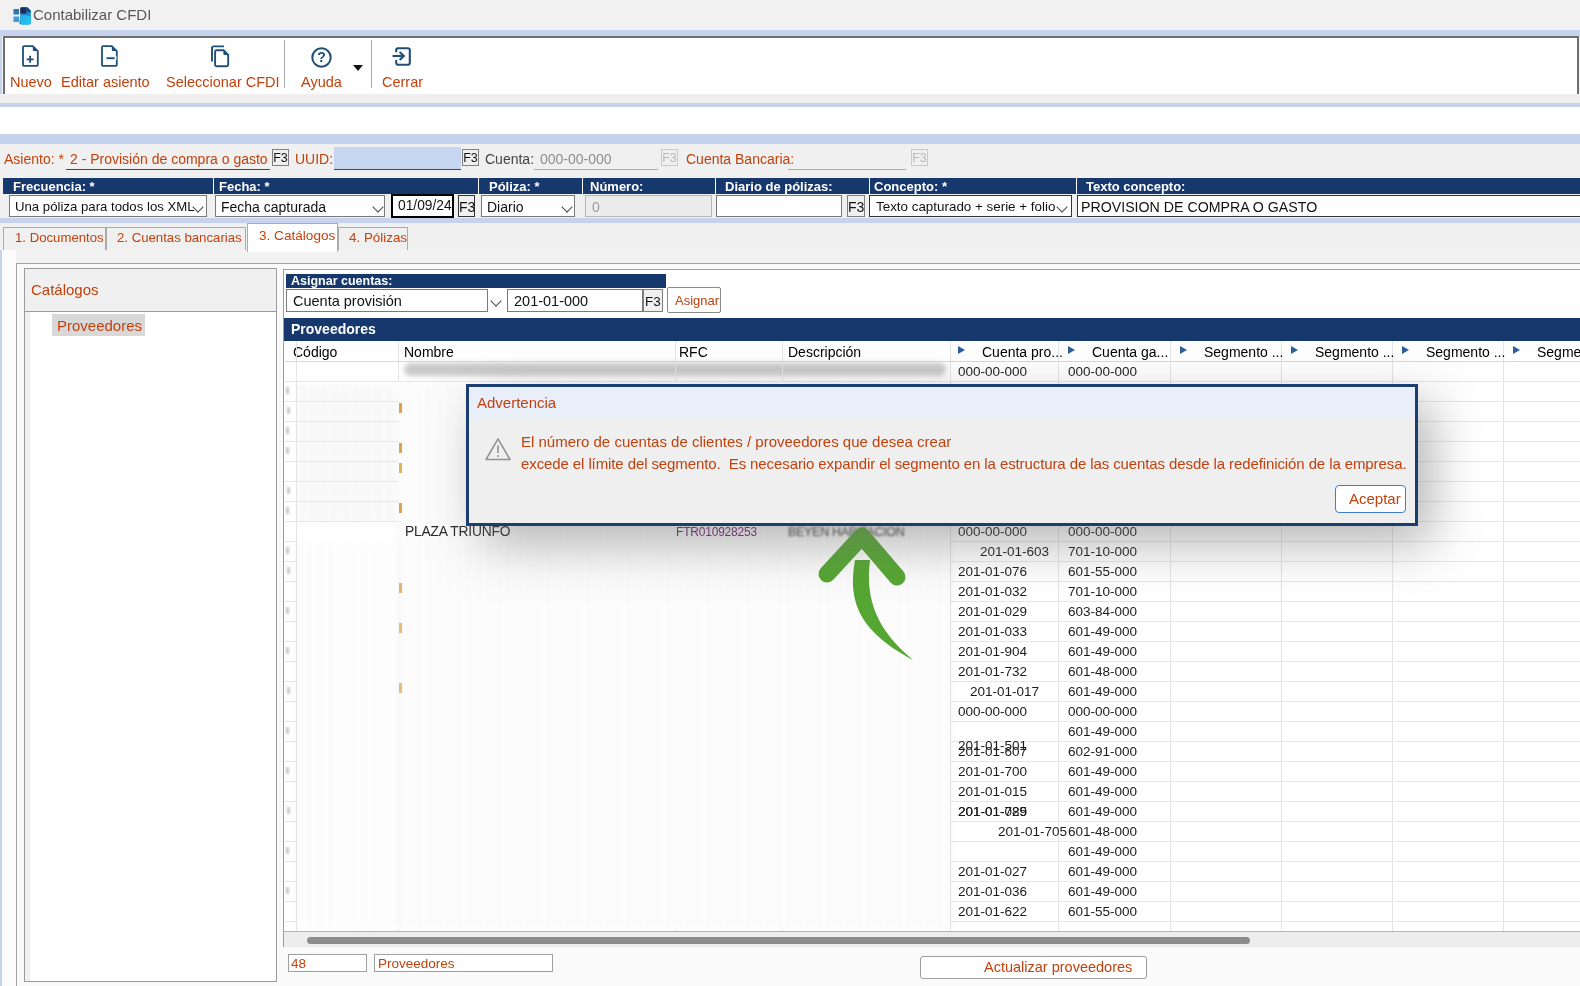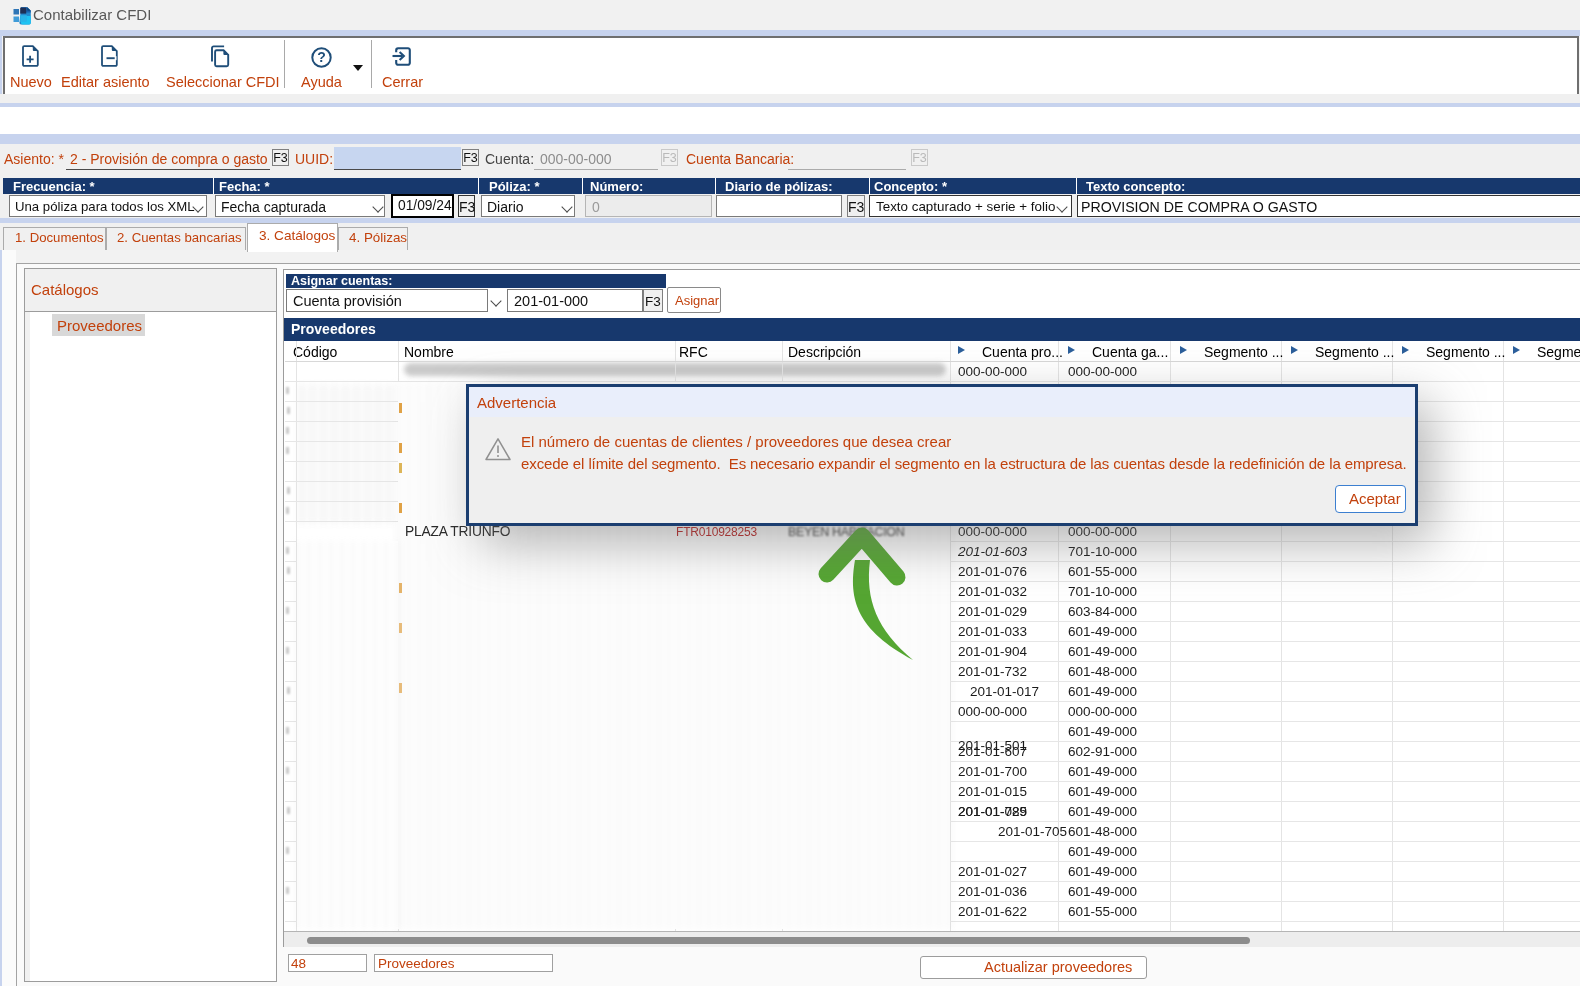--- a/index.html
+++ b/index.html
@@ -181,21 +181,21 @@
   <div class="lbl" style="left:291px;top:956px;font-size:13.5px;">48</div>
   <div class="abs" style="left:374px;top:954px;width:179px;height:18px;background:#fff;border:1px solid #a0a0a0;box-sizing:border-box;"></div>
   <div class="lbl" style="left:378px;top:956px;font-size:13.5px;">Proveedores</div>
   <div class="abs" style="left:920px;top:956px;width:227px;height:23px;background:#fff;border:1px solid #9c9c9c;border-radius:3px;box-sizing:border-box;"></div>
   <div class="lbl" style="left:984px;top:959px;font-size:14.5px;">Actualizar proveedores</div>
 
   <div class="abs" style="left:404px;top:363px;width:542px;height:13px;background:#bdbdbd;border-radius:7px;filter:blur(2.5px);opacity:0.8;"></div>
   <div class="abs" style="left:300px;top:384px;width:95px;height:140px;background:repeating-linear-gradient(90deg,rgba(160,160,160,0.3) 0 3px,rgba(255,255,255,0) 3px 11px);filter:blur(3.5px);opacity:0.8;"></div>
 
   <div class="cell" style="left:405px;top:524px;color:#2a2a2a;font-size:13.8px;letter-spacing:-0.2px;z-index:3;">PLAZA TRIUNFO</div>
-  <div class="cell" style="left:676px;top:525px;color:#b91c1c;font-size:12px;letter-spacing:-0.2px;filter:blur(0.5px);z-index:3;">FTR010928253</div>
+  <div class="cell" style="left:676px;top:525px;color:#701a75;font-size:12px;letter-spacing:-0.2px;filter:blur(0.5px);z-index:3;">FTR010928253</div>
   <div class="cell" style="left:788px;top:525px;color:#3a3a3a;font-size:12.5px;letter-spacing:-0.3px;filter:blur(0.8px);z-index:3;">BEYEN HABITACION</div>
 
   <div class="abs" style="left:398px;top:382px;width:552px;height:547px;background:#fff;z-index:2;"></div>
   <div class="abs" style="left:398px;top:382px;width:552px;height:547px;background:repeating-linear-gradient(90deg,rgba(170,170,170,0.22) 0 2px,rgba(255,255,255,0) 2px 10px);filter:blur(3px);z-index:2;"></div>
   <div class="abs" style="left:297px;top:541px;width:101px;height:388px;background:#fff;z-index:2;"></div>
   <div class="abs" style="left:297px;top:541px;width:101px;height:388px;background:repeating-linear-gradient(90deg,rgba(170,170,170,0.18) 0 2px,rgba(255,255,255,0) 2px 11px);filter:blur(3px);z-index:2;"></div>
 
   <div class="abs" style="left:399px;top:403px;width:3px;height:10px;background:#e0a246;z-index:3;filter:blur(0.5px);"></div>
   <div class="abs" style="left:399px;top:443px;width:3px;height:10px;background:#e0a246;z-index:3;filter:blur(0.5px);"></div>
   <div class="abs" style="left:399px;top:463px;width:3px;height:10px;background:#ddb558;z-index:3;filter:blur(0.5px);"></div>
@@ -271,21 +271,21 @@
     <div class="tri" style="left:1291px;top:346px;"></div>
     <div class="hdr" style="left:1315px;top:344px;">Segmento ...</div>
     <div class="tri" style="left:1402px;top:346px;"></div>
     <div class="hdr" style="left:1426px;top:344px;">Segmento ...</div>
     <div class="tri" style="left:1513px;top:346px;"></div>
     <div class="hdr" style="left:1537px;top:344px;">Segment</div>
     <div class="cell" style="left:958px;top:364px;">000-00-000</div>
     <div class="cell" style="left:1068px;top:364px;">000-00-000</div>
     <div class="cell" style="left:958px;top:524px;">000-00-000</div>
     <div class="cell" style="left:1068px;top:524px;">000-00-000</div>
-    <div class="cell" style="left:958px;top:544px;font-style:italic;">201-01-603</div>
+    <div class="cell" style="left:980px;top:544px;">201-01-603</div>
     <div class="cell" style="left:1068px;top:544px;">701-10-000</div>
     <div class="cell" style="left:958px;top:564px;">201-01-076</div>
     <div class="cell" style="left:1068px;top:564px;">601-55-000</div>
     <div class="cell" style="left:958px;top:584px;">201-01-032</div>
     <div class="cell" style="left:1068px;top:584px;">701-10-000</div>
     <div class="cell" style="left:958px;top:604px;">201-01-029</div>
     <div class="cell" style="left:1068px;top:604px;">603-84-000</div>
     <div class="cell" style="left:958px;top:624px;">201-01-033</div>
     <div class="cell" style="left:1068px;top:624px;">601-49-000</div>
     <div class="cell" style="left:958px;top:644px;">201-01-904</div>

